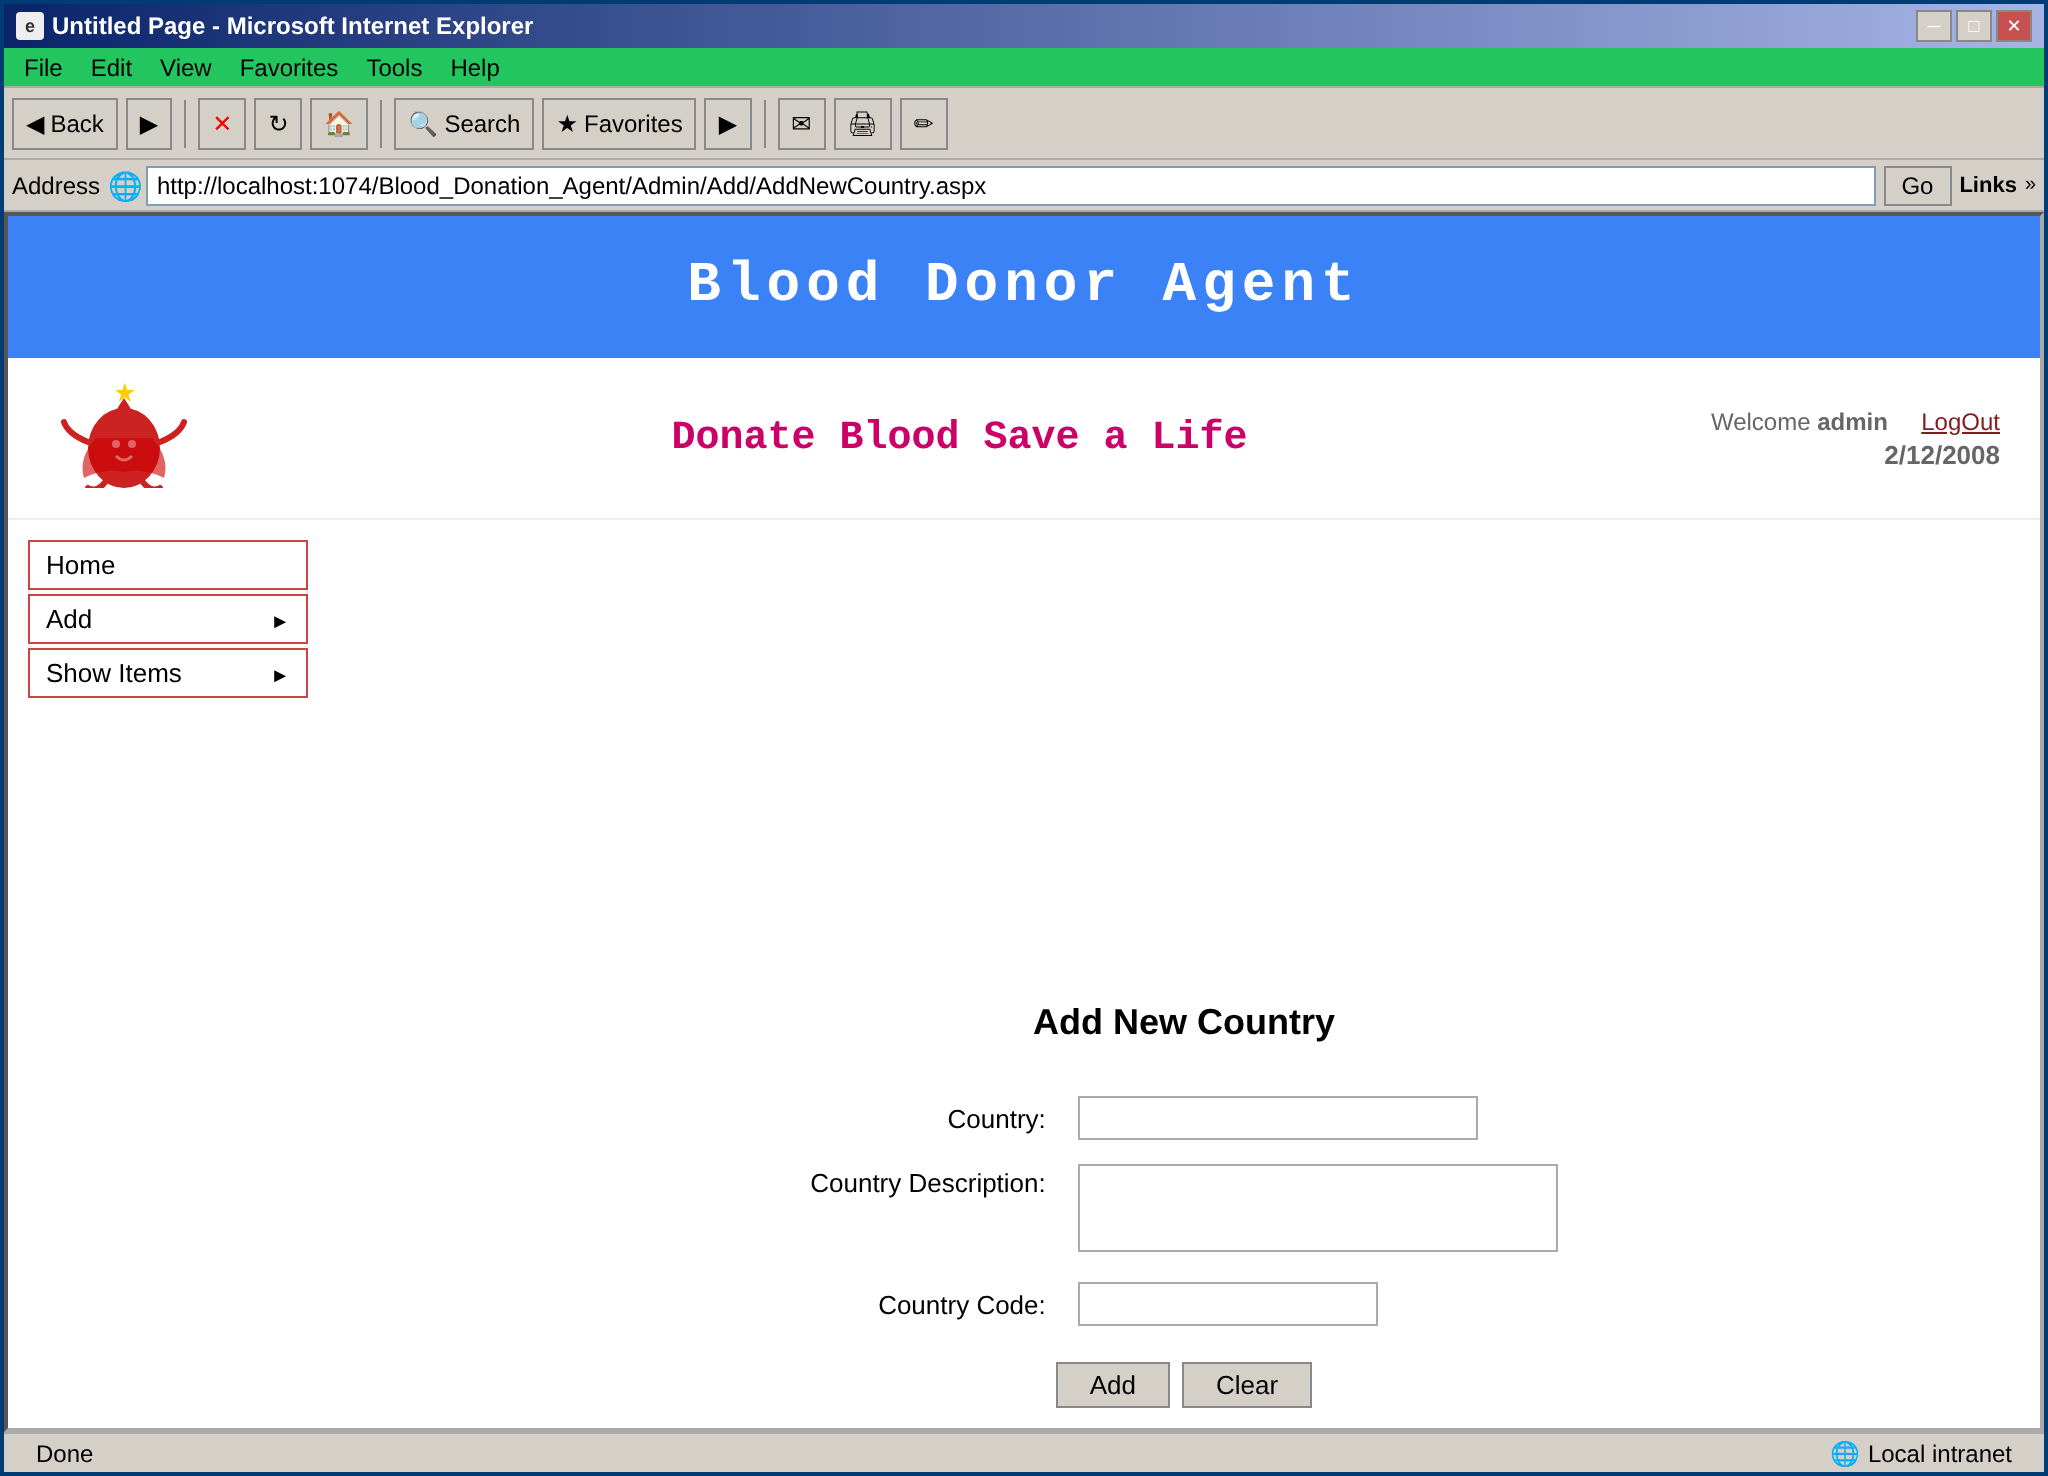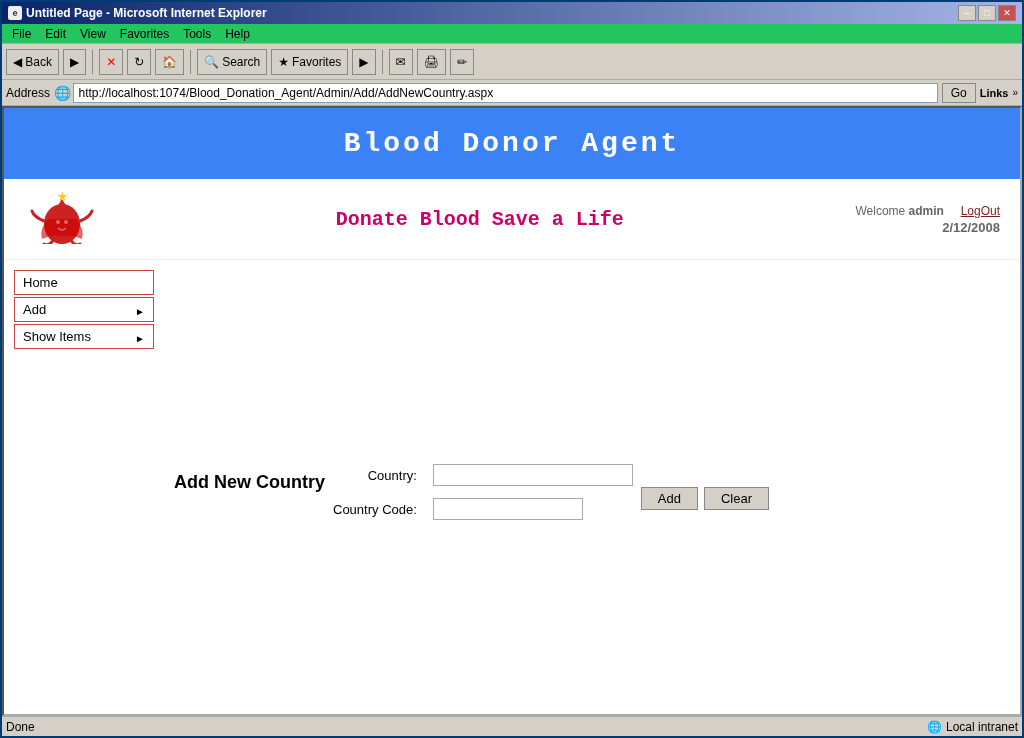--- a/index.html
+++ b/index.html
@@ -45,33 +45,33 @@
 
     
     .main-content { display: flex; flex: 1; padding: 10px; gap: 20px; }
 
     
     .sidebar { width: 140px; }
     .sidebar-item { border: 1px solid #cc4444; margin-bottom: 2px; cursor: pointer; display: flex; align-items: flex-end; justify-content: space-between; padding: 4px 8px; background: white; font-size: 13px; }
     .sidebar-arrow { font-size: 10px; }
 
     
-    .form-area { flex: 1; display: flex; flex-direction: row; align-items: center; padding-top: 10px; }
+    .form-area { flex: 1; display: flex; flex-direction: column; align-items: center; padding-top: 10px; justify-content: flex-end; }
     .form-title { font-size: 18px; font-weight: bold; margin-bottom: 20px; }
     .form-table { border-collapse: collapse; }
     .form-table td { padding: 6px 8px; vertical-align: middle; }
     .form-label { text-align: right; font-size: 13px; }
     .form-input { width: 200px; height: 22px; border: 1px solid #aaa; padding: 2px 4px; font-size: 12px; }
     .form-textarea { width: 240px; height: 44px; border: 1px solid #aaa; padding: 2px 4px; font-size: 12px; resize: none; }
     .form-input-short { width: 150px; height: 22px; border: 1px solid #aaa; padding: 2px 4px; font-size: 12px; }
     .form-buttons { display: flex; gap: 6px; margin-top: 12px; }
     .form-btn { background: #d4d0c8; border: 1px solid #888; padding: 3px 16px; font-size: 13px; cursor: pointer; }
 
     
-    .status-bar { background: #d4d0c8; border-top: 1px solid #aaa; height: 20px; display: flex; align-items: center; padding: 0 4px; gap: 10px; }
+    .status-bar { background: #d4d0c8; border-top: 1px solid #aaa; height: 20px; display: flex; align-items: center; padding: 0 16px; gap: 10px; }
     .status-text { font-size: 12px; }
     .status-zone { margin-left: auto; font-size: 12px; display: flex; align-items: center; gap: 4px; }
 
     
     .logo-svg { width: 75px; height: 55px; }
   </style>
 </head>
 <body>
 
 <div class="window-frame">
@@ -221,20 +221,28 @@
           <tbody>
               <tr>
             <td class="form-label">
               <span>Country:</span>
             </td>
             <td>
               <input class="form-input" type="text" style="">
             </td>
           </tr>
           <tr>
+            <td class="form-label" style="vertical-align:top;padding-top:8px;">
+              <span>Country Description:</span>
+            </td>
+            <td>
+              <textarea class="form-textarea" style=""></textarea>
+            </td>
+          </tr>
+          <tr>
             <td class="form-label">
               <span>Country Code:</span>
             </td>
             <td>
               <input class="form-input-short" type="text" style="">
             </td>
           </tr>
         </tbody>
           </table>
 

